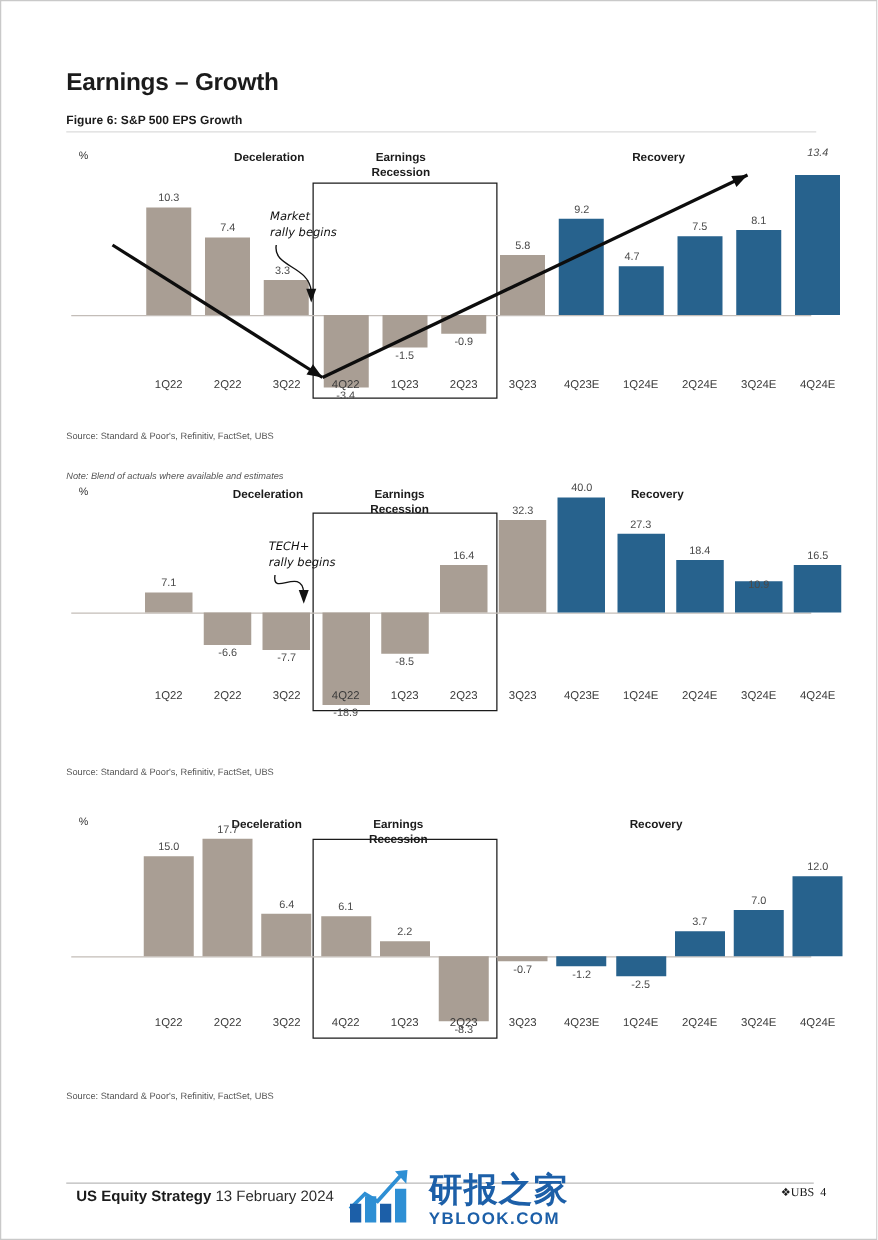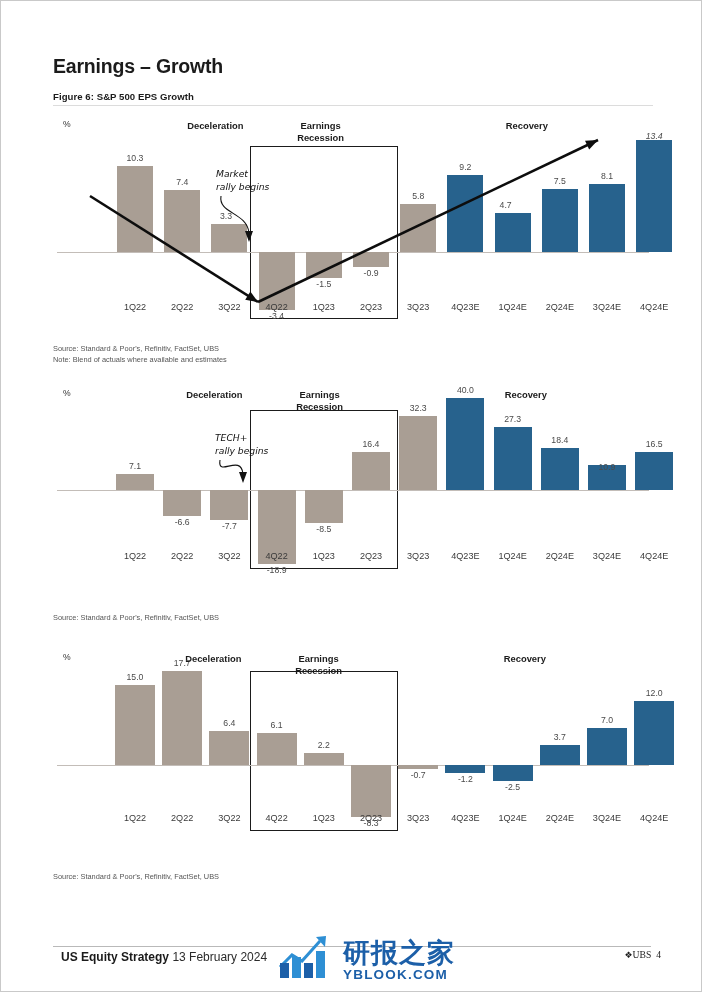--- a/index.html
+++ b/index.html
@@ -55,21 +55,21 @@
     position:absolute;font-size:8.7px;color:#4a4a4a;
     text-align:center;white-space:nowrap;
   }
   .xlabel{
     position:absolute;font-size:9.1px;color:#3a3a3a;
     text-align:center;white-space:nowrap;
   }
   .note{
     position:absolute;font-size:7.4px;color:#555;line-height:10.5px;
   }
-  .note .ital{}
+  .note .ital{font-style:italic;margin-top:21px;}
   .hand{
     position:absolute;font-family:"DejaVu Sans", sans-serif;
     font-style:italic;font-size:9.2px;color:#111;line-height:12.5px;
     white-space:nowrap;
   }
   svg.over{position:absolute;left:0;top:0;overflow:visible;}
 
   
   .footer-rule{
     position:absolute;left:52px;top:945px;width:598px;height:1px;background:#b9b9b9;
@@ -148,21 +148,21 @@
         <div class="bar blue" style="left:441.6px;top:106.71641791044776px;width:36px;height:39.28358208955224px;"></div>
         <div class="dlabel" style="left:430.6px;top:93.71641791044776px;width:44px;">4.7</div>
         <div class="xlabel" style="left:432.6px;top:196px;width:54px;">1Q24E</div>
         <div class="bar blue" style="left:488.8px;top:83.3134328358209px;width:36px;height:62.686567164179095px;"></div>
         <div class="dlabel" style="left:477.8px;top:70.3134328358209px;width:58px;">7.5</div>
         <div class="xlabel" style="left:479.8px;top:196px;width:54px;">2Q24E</div>
         <div class="bar blue" style="left:536px;top:78.29850746268657px;width:36px;height:67.70149253731343px;"></div>
         <div class="dlabel" style="left:525px;top:65.29850746268657px;width:58px;">8.1</div>
         <div class="xlabel" style="left:527px;top:196px;width:54px;">3Q24E</div>
         <div class="bar blue" style="left:583.2px;top:34px;width:36px;height:112px;"></div>
-        <div class="dlabel" style="left:572.2px;top:25px;width:58px;font-style:italic;">13.4</div>
+        <div class="dlabel" style="left:572.2px;top:11px;width:58px;font-style:italic;">13.4</div>
         <div class="xlabel" style="left:574.2px;top:196px;width:54px;">4Q24E</div>
         <div class="hand" style="left:163px;top:62px;">
           <div>Market</div>
           <div>rally begins</div>
         </div>
         <svg class="over" width="600" height="240px">
           <path d="M 168 90 C 165 108, 194 106, 196 127" fill="none" stroke="#111" stroke-width="1.1"></path>
           <polygon points="192,125 200,125 196,136" fill="#111"></polygon>
         </svg>
         <svg class="over" width="600" height="240px">

